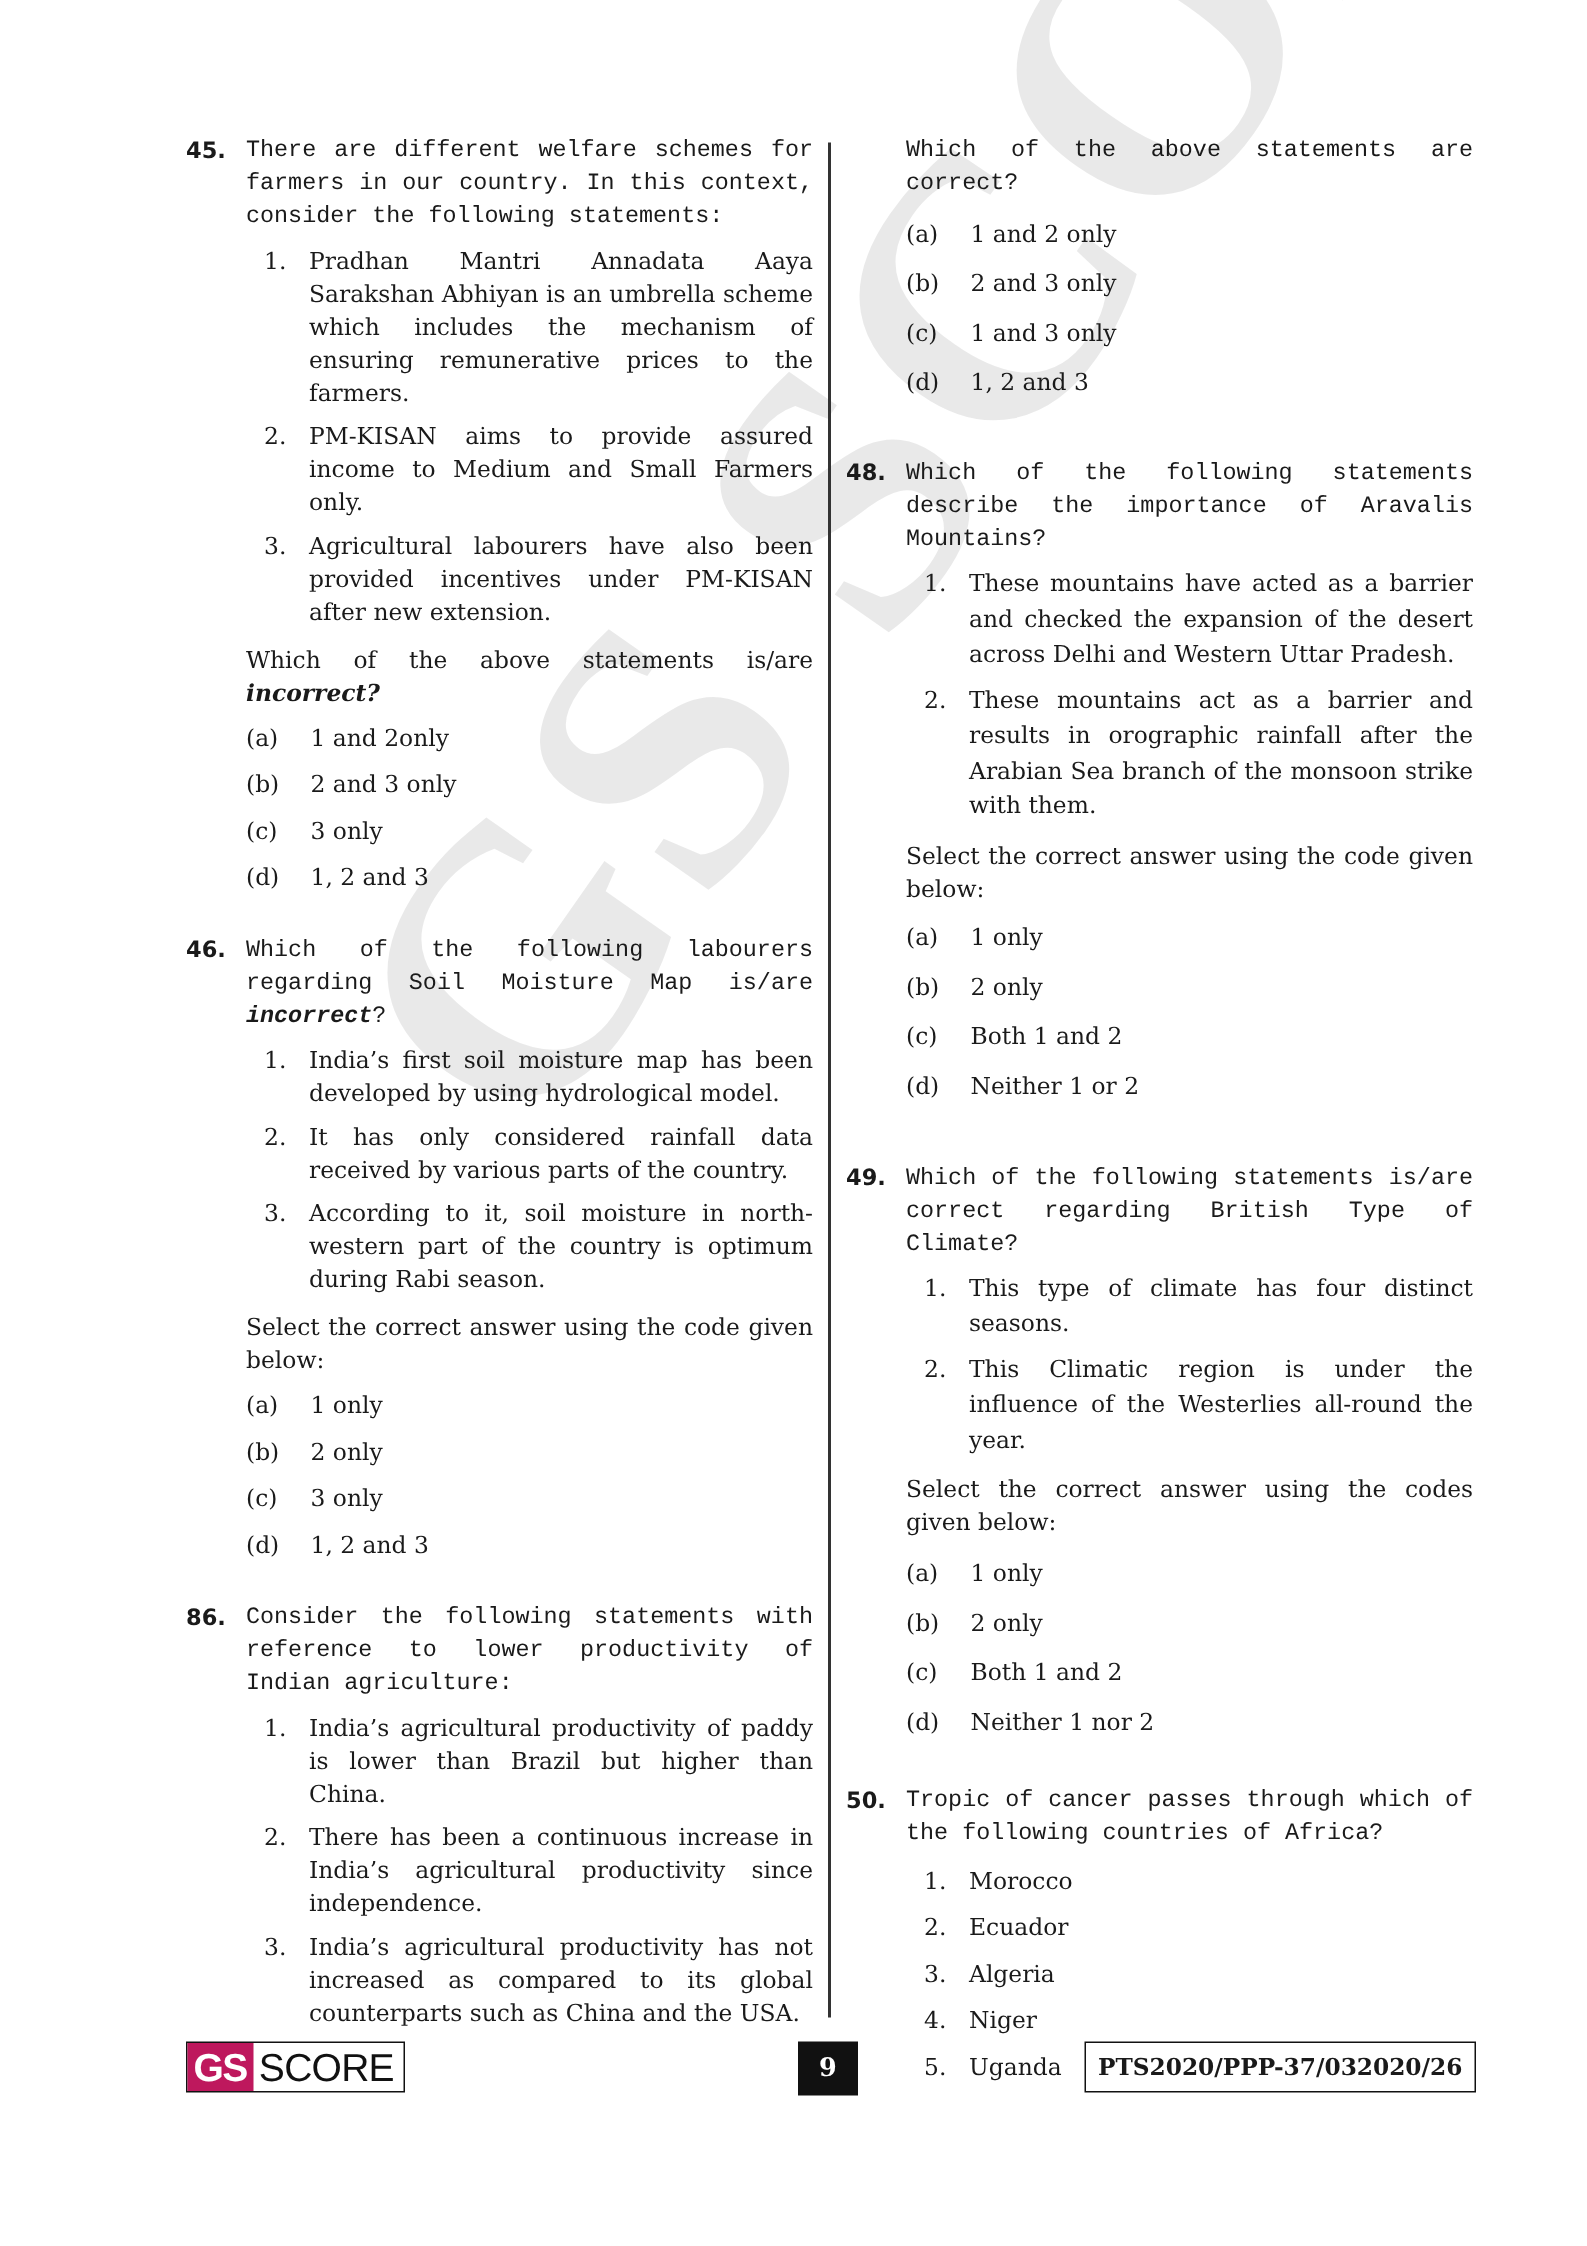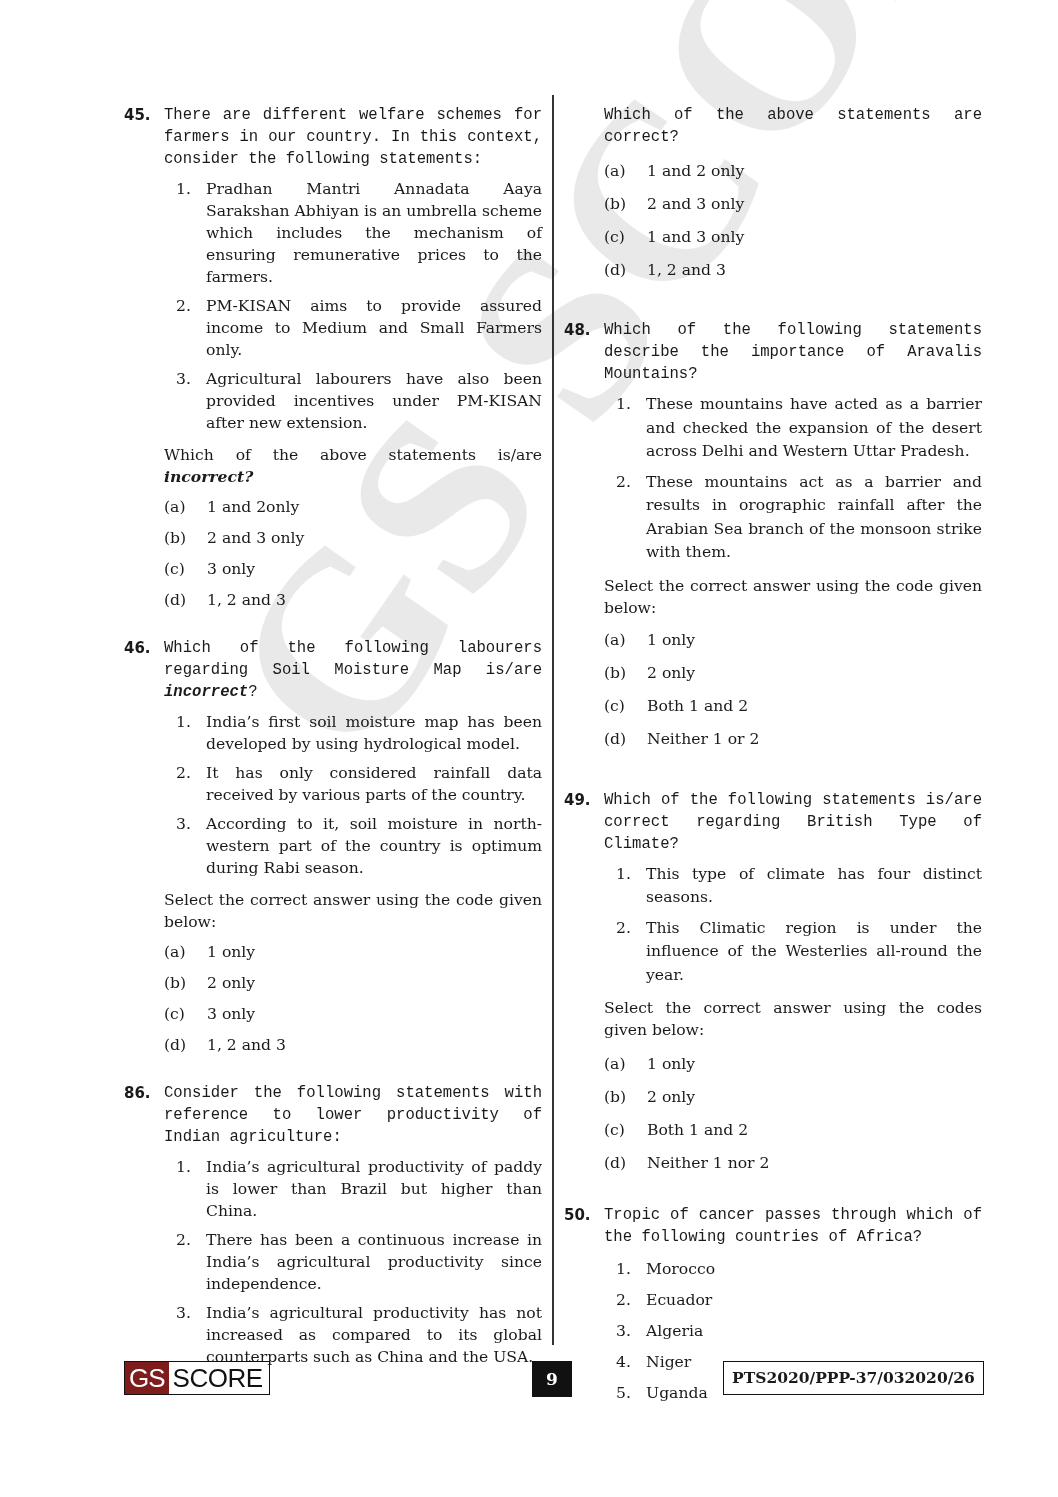--- a/index.html
+++ b/index.html
@@ -8,21 +8,21 @@
     font-family: "DejaVu Serif", "Liberation Serif", serif;
     color: #1a1a1a;
   }
   .watermark {
     position: absolute; left: 170px; top: 640px;
     font-family: "Liberation Serif", serif; font-size: 250px; font-weight: bold;
     color: #d8d8d8; opacity: 0.55; transform: rotate(-55deg);
     transform-origin: left top; white-space: nowrap; letter-spacing: 4px;
     pointer-events: none; z-index: 0;
   }
-  .col { position: absolute; top: 104px; width: 378px; z-index: 1; font-size: 15.6px; line-height: 22px; }
+  .col { position: absolute; top: 89px; width: 378px; z-index: 1; font-size: 15.6px; line-height: 22px; }
   .col-left { left: 164px; }
   .col-right { left: 604px; }
   .divider { position: absolute; left: 552px; top: 95px; width: 2px; height: 1250px; background: #333; z-index: 1; }
   .q { position: relative; margin-bottom: 26px; }
   .qnum {
     position: absolute; left: -40px; top: 0;
     font-family: "DejaVu Sans", sans-serif; font-weight: bold; font-size: 15px;
   }
   .stem { text-align: justify; font-family: Liberation Mono, monospace; }
   .stmts { margin: 8px 0 0 0; padding: 0; list-style: none; }
@@ -32,21 +32,21 @@
   .opts { margin: 8px 0 0 0; padding: 0; list-style: none; }
   .opt { display: flex; margin-bottom: 9px; }
   .opt-label { width: 43px; flex: none; }
   .em { font-style: italic; font-weight: bold; }
   .cont { margin-bottom: 38px; }
   .footer { position: absolute; top: 1361px; left: 0; width: 1058px; height: 36px; z-index: 1; }
   .logo {
     position: absolute; left: 124px; top: 0; height: 32px; display: flex;
     border: 1.5px solid #111; font-family: "Liberation Sans", sans-serif; font-size: 26px; line-height: 32px;
   }
-  .logo-gs { background: #7f1d1d; color: #fff; padding: 0 4px; font-weight: normal; letter-spacing: -1px; }
+  .logo-gs { background: #be185d; color: #fff; padding: 0 4px; font-weight: bold; letter-spacing: -1px; }
   .logo-score { color: #111; padding: 0 6px 0 4px; letter-spacing: -0.5px; }
   .pagenum {
     position: absolute; left: 532px; top: 0; width: 40px; height: 36px; background: #111; color: #fff;
     font-weight: bold; font-size: 17px; text-align: center; line-height: 36px;
   }
   .code {
     position: absolute; left: 723px; top: 0; height: 32px; border: 1.5px solid #111;
     padding: 0 8px; font-weight: bold; font-size: 15.5px; line-height: 32px;
   }
 </style>

